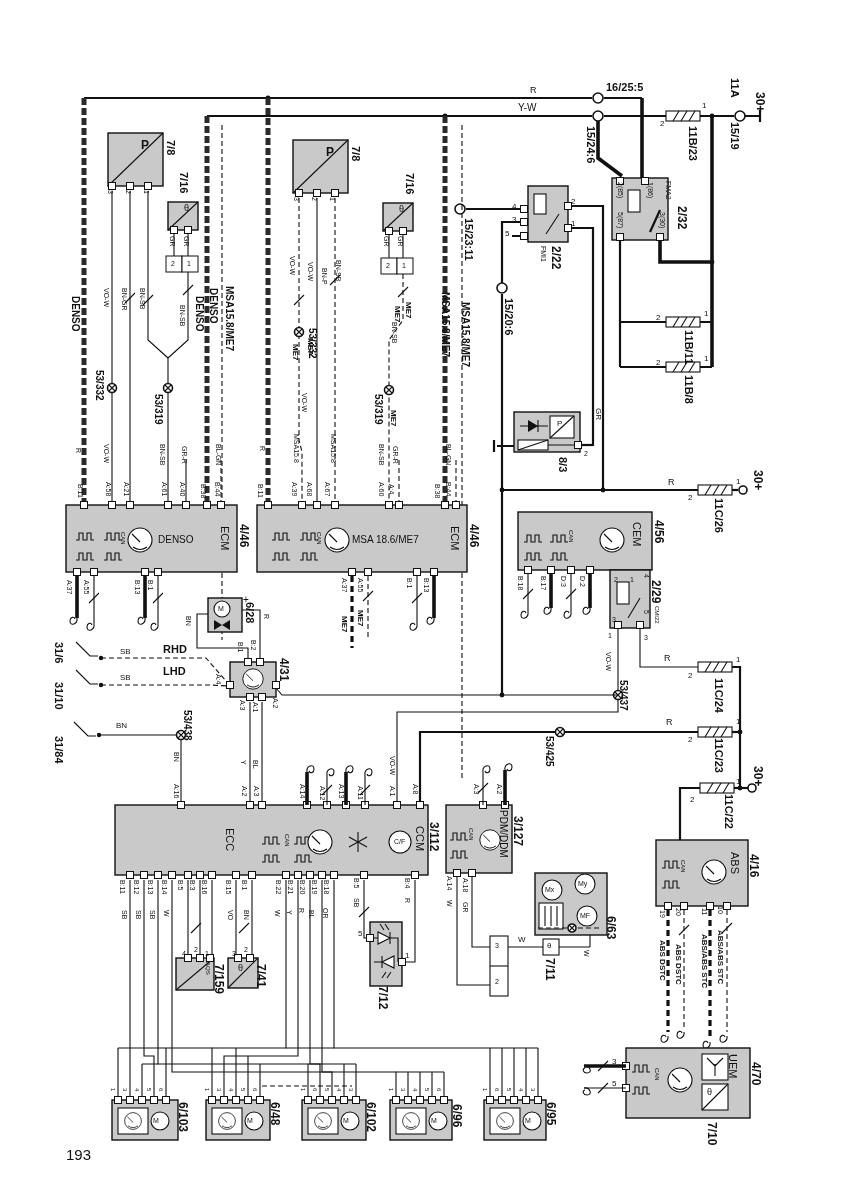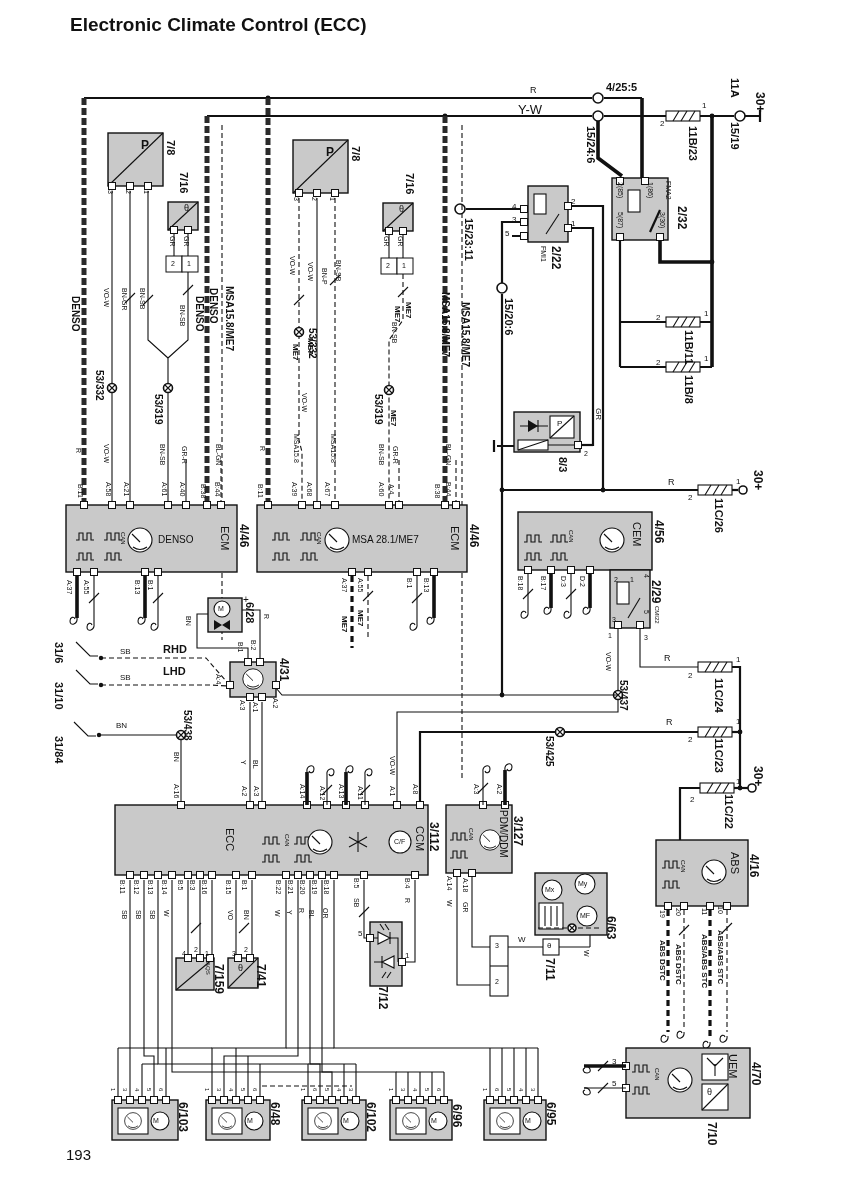--- a/index.html
+++ b/index.html
@@ -20,21 +20,20 @@
   .bx{fill:#c9c9c9;stroke:#111;stroke-width:1.4}
   .bw{fill:#ffffff;stroke:#111;stroke-width:1.1}
   .pnq{fill:#ffffff;stroke:#111;stroke-width:1}
   .cn{fill:#ffffff;stroke:#111;stroke-width:1.6}
   .dt{fill:#111;stroke:none}
 </style>
 </head>
 <body>
 
 <div id="stage">
-  <div id="title">Electronic Climate Control (ECC)</div>
   <div id="pageno">193</div>
 
   <svg id="art" width="848" height="1200" viewBox="0 0 848 1200">
     <defs>
       <g id="pq">
           <rect class="pnq" x="-3.5" y="-3.5" width="7" height="7"></rect>
         </g>
       <g id="curl">
           <path class="w" d="M0,0 C1,6 -7,9 -7,3 C-7,-1 -3,-2 -2,1"></path>
         </g>
@@ -543,22 +542,22 @@
           <use href="#pq" x="502" y="1100"></use>
           <use href="#pq" x="514" y="1100"></use>
         <use href="#pq" x="526" y="1100"></use>
           <use href="#pq" x="538" y="1100"></use>
         </g>
     </g>
   </svg>
 
   <div id="labels">
       <span class="lbl" style="left: 530px; top: 86px; font-size: 9px;">R</span>
-      <span class="lbl" style="left: 518px; top: 103px; font-size: 13px;">Y-W</span>
-      <span class="lbl" style="left: 606px; top: 82px; font-size: 11px; font-weight: bold;">4/25:5</span>
+      <span class="lbl" style="left: 518px; top: 103px; font-size: 10px;">Y-W</span>
+      <span class="lbl" style="left: 606px; top: 82px; font-size: 11px; font-weight: bold;">16/25:5</span>
       <span class="lbl" style="left: 596px; top: 126px; font-size: 11px; font-weight: bold; transform: rotate(90deg);">15/24:6</span>
       <span class="lbl" style="left: 698px; top: 126px; font-size: 11px; font-weight: bold; transform: rotate(90deg);">11B/23</span>
       <span class="lbl" style="left: 660px; top: 120px; font-size: 8px;">2</span>
       <span class="lbl" style="left: 702px; top: 102px; font-size: 8px;">1</span>
       <span class="lbl" style="left: 740px; top: 78px; font-size: 11px; font-weight: bold; transform: rotate(90deg);">11A</span>
       <span class="lbl" style="left: 766px; top: 92px; font-size: 12px; font-weight: bold; transform: rotate(90deg);">30+</span>
       <span class="lbl" style="left: 740px; top: 122px; font-size: 11px; font-weight: bold; transform: rotate(90deg);">15/19</span>
       <span class="lbl" style="left: 624px; top: 182px; font-size: 7px; transform: rotate(90deg);">2(85)</span>
       <span class="lbl" style="left: 654px; top: 182px; font-size: 7px; transform: rotate(90deg);">1(86)</span>
       <span class="lbl" style="left: 624px; top: 212px; font-size: 7px; transform: rotate(90deg);">5(87)</span>
@@ -664,21 +663,21 @@
       <span class="lbl" style="left: 154px; top: 580px; font-size: 7px; transform: rotate(90deg);">B:1</span>
       <span class="lbl" style="left: 264px; top: 484px; font-size: 7px; transform: rotate(90deg);">B:11</span>
       <span class="lbl" style="left: 298px; top: 482px; font-size: 7px; transform: rotate(90deg);">A:39</span>
       <span class="lbl" style="left: 313px; top: 482px; font-size: 7px; transform: rotate(90deg);">A:68</span>
       <span class="lbl" style="left: 331px; top: 482px; font-size: 7px; transform: rotate(90deg);">A:67</span>
       <span class="lbl" style="left: 385px; top: 482px; font-size: 7px; transform: rotate(90deg);">A:60</span>
       <span class="lbl" style="left: 395px; top: 484px; font-size: 7px; transform: rotate(90deg);">A:4</span>
       <span class="lbl" style="left: 441px; top: 484px; font-size: 7px; transform: rotate(90deg);">B:38</span>
       <span class="lbl" style="left: 452px; top: 482px; font-size: 7px; transform: rotate(90deg);">B:44</span>
       <span class="lbl" style="left: 322px; top: 532px; font-size: 6px; transform: rotate(90deg);">CAN</span>
-      <span class="lbl" style="left: 352px; top: 535px; font-size: 10px;">MSA 28.1/ME7</span>
+      <span class="lbl" style="left: 352px; top: 535px; font-size: 10px;">MSA 18.6/ME7</span>
       <span class="lbl" style="left: 460px; top: 526px; font-size: 11px; transform: rotate(90deg);">ECM</span>
       <span class="lbl" style="left: 480px; top: 524px; font-size: 12px; font-weight: bold; transform: rotate(90deg);">4/46</span>
       <span class="lbl" style="left: 348px; top: 578px; font-size: 7px; transform: rotate(90deg);">A:37</span>
       <span class="lbl" style="left: 364px; top: 578px; font-size: 7px; transform: rotate(90deg);">A:55</span>
       <span class="lbl" style="left: 413px; top: 578px; font-size: 7px; transform: rotate(90deg);">B:1</span>
       <span class="lbl" style="left: 430px; top: 578px; font-size: 7px; transform: rotate(90deg);">B:13</span>
       <span class="lbl" style="left: 348px; top: 616px; font-size: 8px; font-weight: bold; transform: rotate(90deg);">ME7</span>
       <span class="lbl" style="left: 364px; top: 610px; font-size: 8px; font-weight: bold; transform: rotate(90deg);">ME7</span>
       <span class="lbl" style="left: 574px; top: 530px; font-size: 6px; transform: rotate(90deg);">CAN</span>
       <span class="lbl" style="left: 642px; top: 522px; font-size: 11px; transform: rotate(90deg);">CEM</span>

